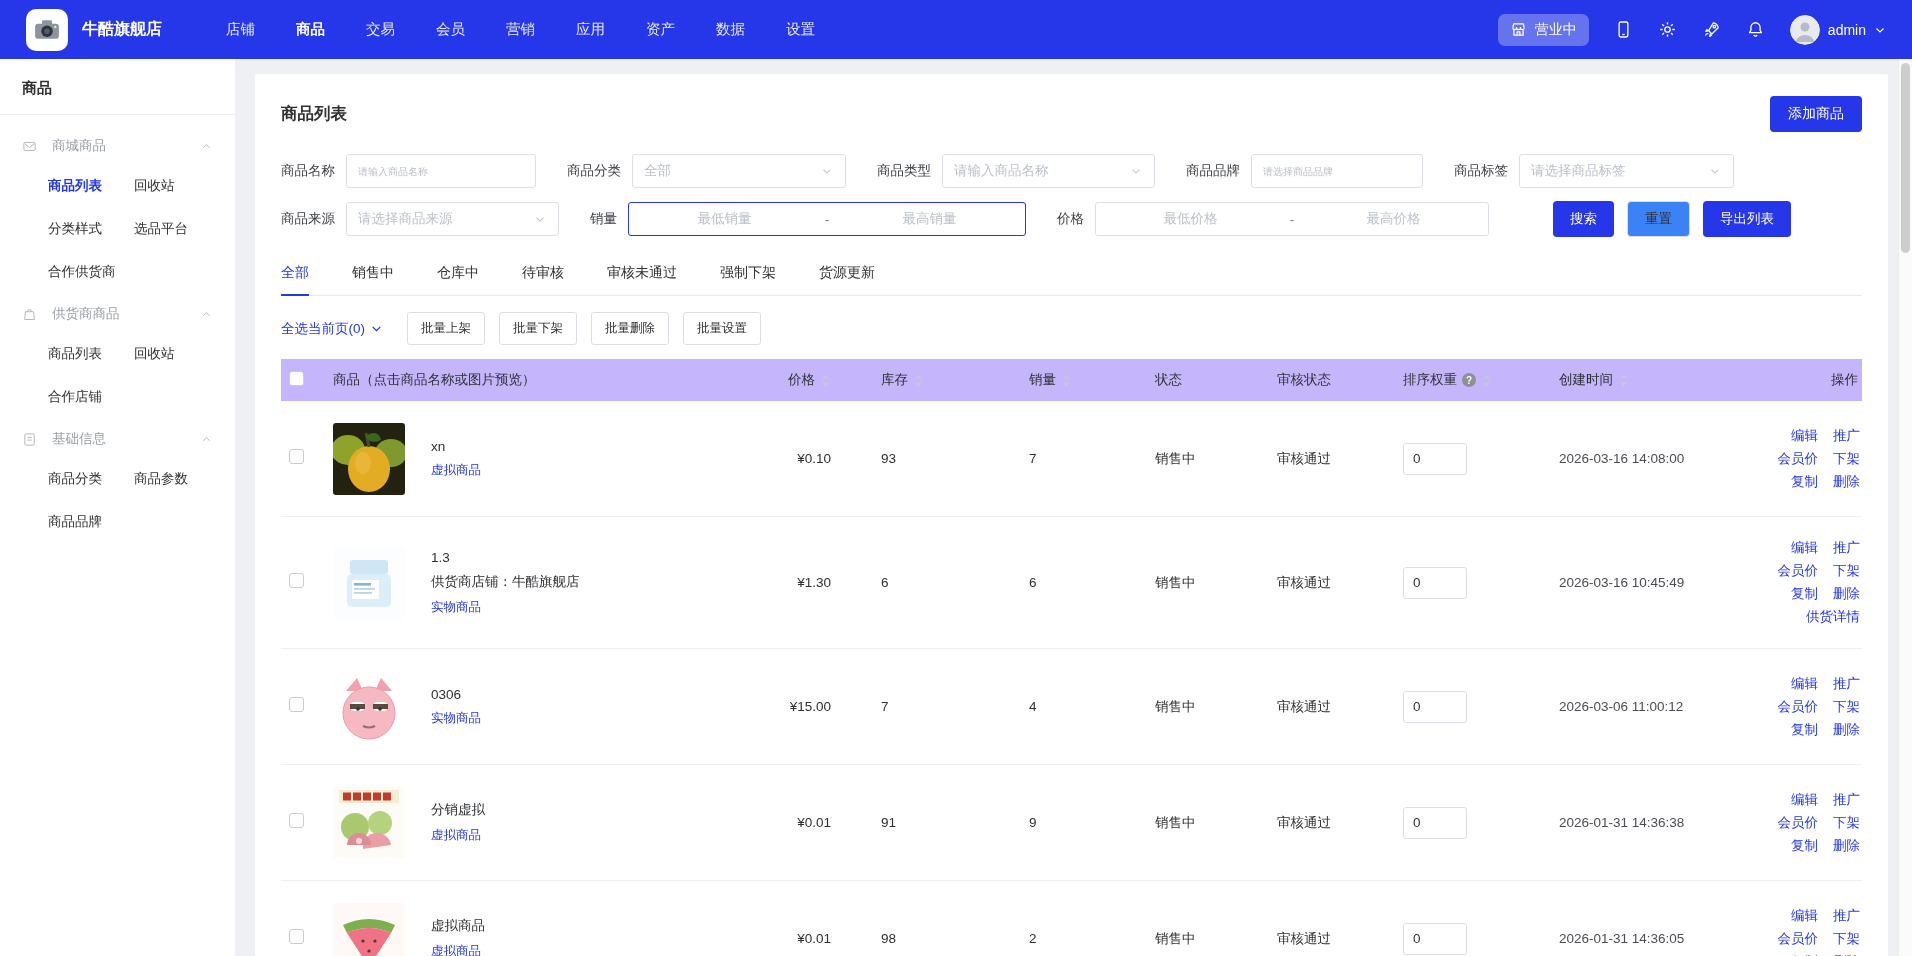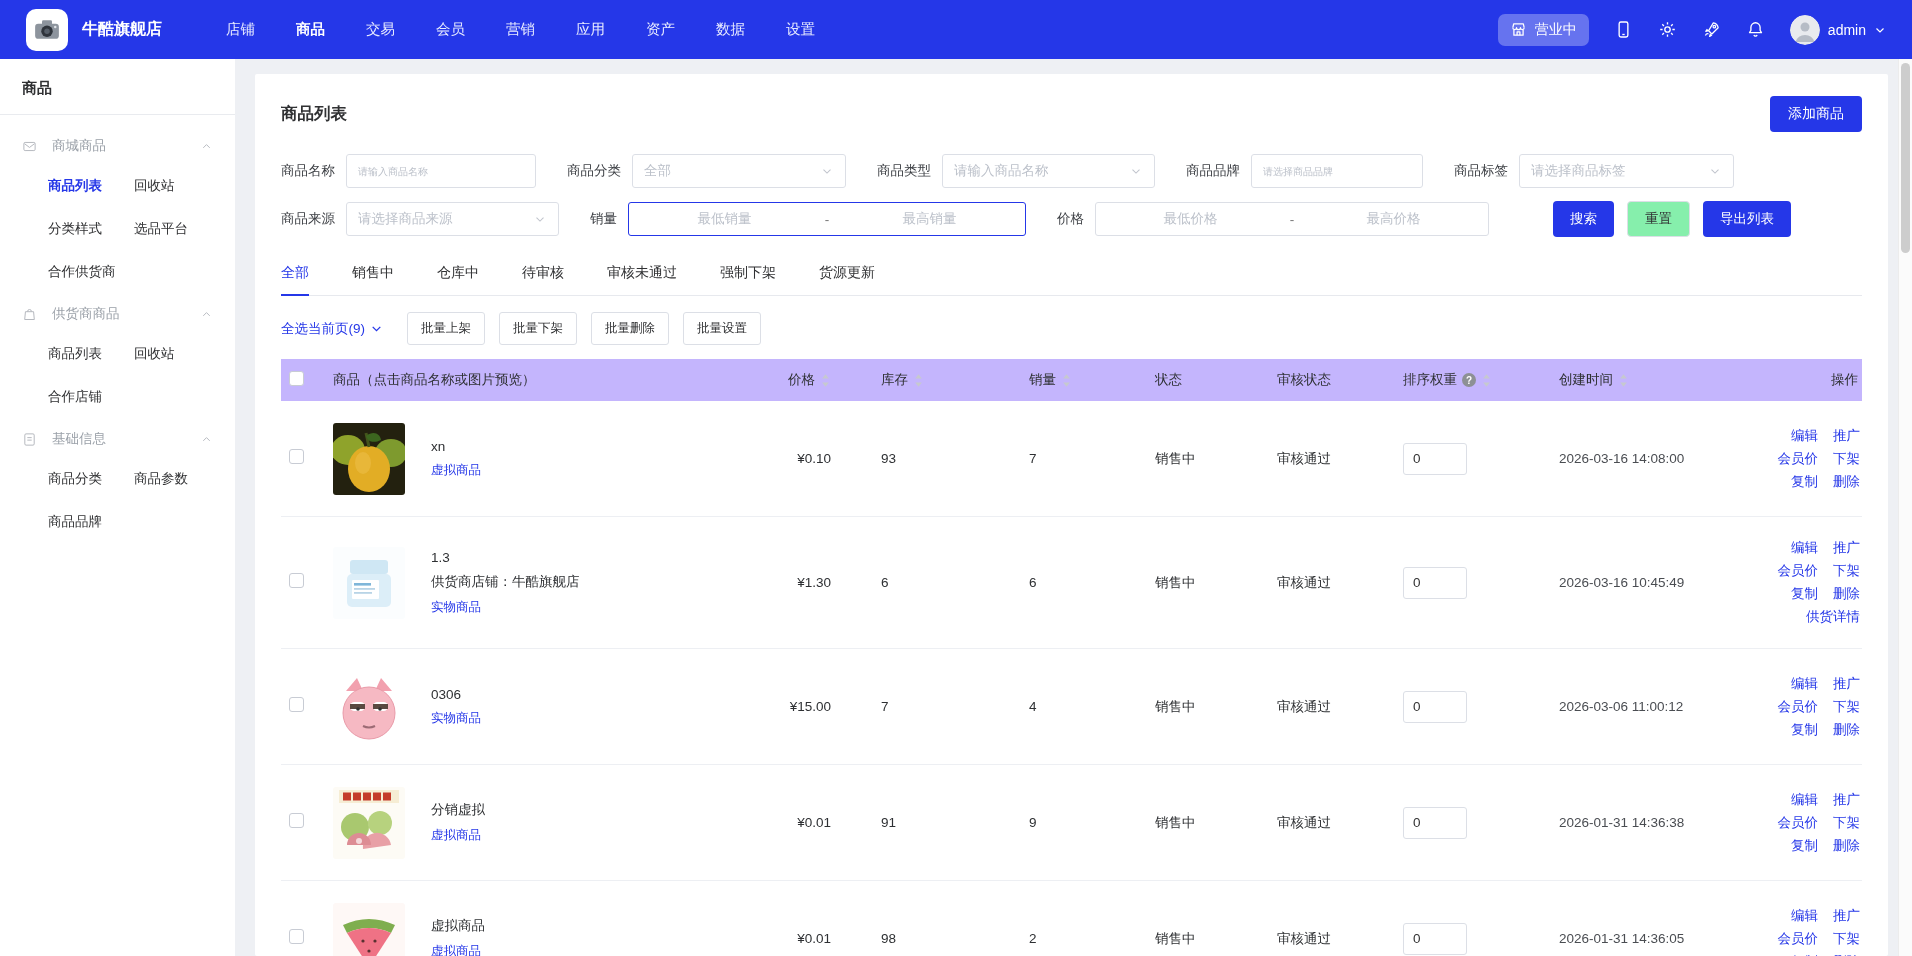--- a/index.html
+++ b/index.html
@@ -37,21 +37,21 @@
 .sb-item.active{color:var(--primary);font-weight:bold;}
 
 .main{flex:1;padding:15px 24px 0 20px;min-width:0;}
 .card{background:#fff;border-radius:2px;height:100%;padding:22px 26px;overflow:hidden;}
 
 
 .page-head{display:flex;align-items:center;justify-content:space-between;}
 .page-title{font-size:16.5px;font-weight:bold;}
 .btn{border:none;border-radius:4px;font-size:13.5px;cursor:pointer;font-family:inherit;white-space:nowrap;}
 .btn-primary{background:var(--primary);color:#fff;}
-.btn-plain{background:#86efac;border:1px solid var(--border);color:#303133;}
+.btn-plain{background:#3b82f6;border:1px solid var(--border);color:#303133;}
 .btn-add{padding:9px 18px;font-size:14px;}
 
 
 .filters{margin-top:22px;display:flex;flex-direction:column;gap:13px;}
 .frow{display:flex;align-items:center;gap:31px;}
 .fgroup{display:flex;align-items:center;}
 .flabel{font-size:13.5px;color:#3c3f44;margin-right:11px;white-space:nowrap;}
 .control{height:34px;border:1px solid var(--border);border-radius:3px;display:flex;align-items:center;background:#fff;}
 input.control{padding:0 11px;font-size:10px;font-family:inherit;color:#333;outline:none;}
 input::placeholder{color:var(--ph);}
@@ -350,21 +350,21 @@
           <div class="tab active">全部</div>
           <div class="tab">销售中</div>
           <div class="tab">仓库中</div>
           <div class="tab">待审核</div>
           <div class="tab">审核未通过</div>
           <div class="tab">强制下架</div>
           <div class="tab">货源更新</div>
         </div>
       <div class="batch">
         <div class="select-all">
-          <span>全选当前页(9)</span>
+          <span>全选当前页(0)</span>
           <span style="display:flex">
             <svg width="13" height="13" viewBox="0 0 24 24" fill="none" stroke="#2537e8" stroke-width="2.4">
                 <path d="M5 9l7 7 7-7"></path>
               </svg>
           </span>
         </div>
         <span class="batch-buttons" id="batch-buttons">
             <button class="btn-batch">批量上架</button>
             <button class="btn-batch">批量下架</button>
             <button class="btn-batch">批量删除</button>

